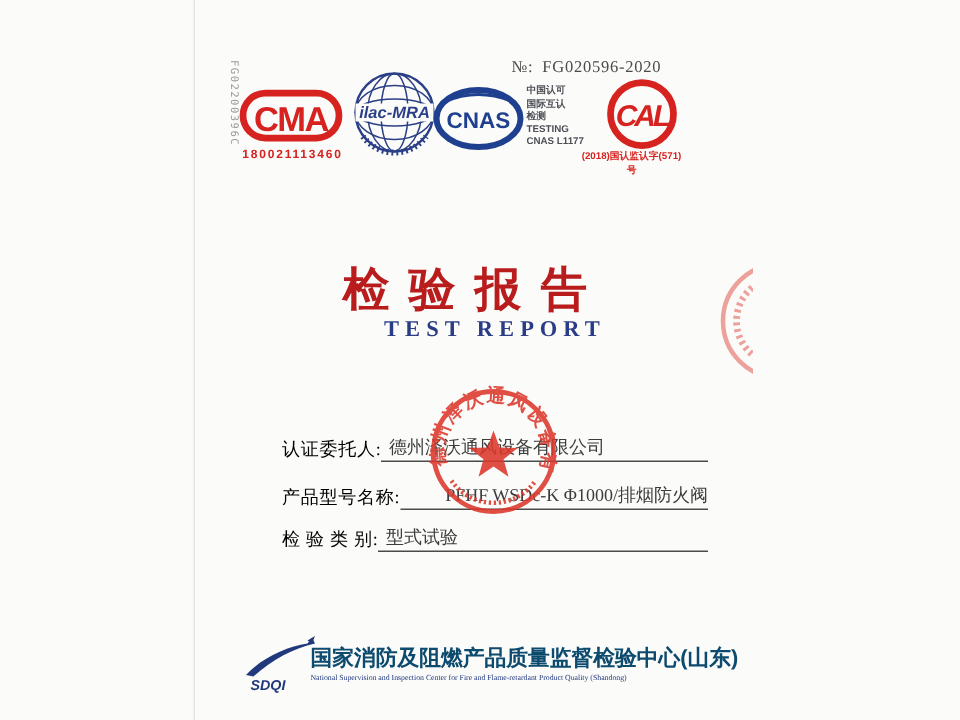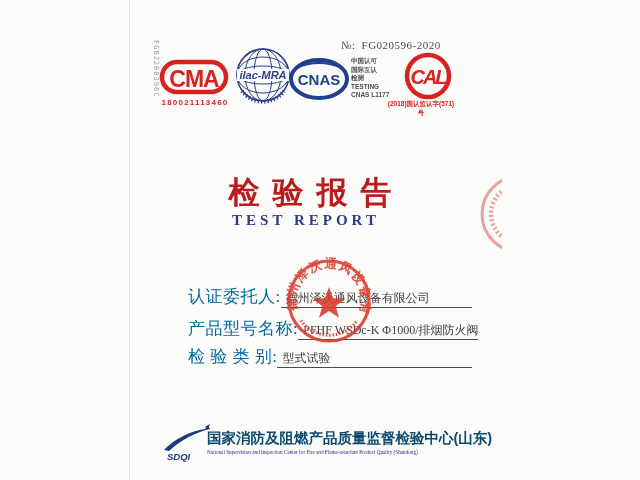--- a/index.html
+++ b/index.html
@@ -25,26 +25,26 @@
   .cma-num{left:156px;top:98px;width:78px;text-align:center;
     font-size:8px;color:#d6231f;letter-spacing:1.2px;font-weight:bold;}
   .cnas-caption{left:351px;top:57px;font-size:6.5px;line-height:8.6px;
     color:#4d4f55;font-weight:bold;}
   .cal-caption{left:385px;top:100px;width:72px;text-align:center;
     font-size:6.5px;color:#d6231f;font-weight:bold;}
   
   .title-zh{left:130px;top:172px;width:360px;text-align:center;
     font-size:31px;font-weight:bold;letter-spacing:13px;color:#b91c1c;
     text-indent:13px;}
-  .title-en{left:124px;top:212px;width:360px;text-align:center;
+  .title-en{left:148px;top:212px;width:360px;text-align:center;
     font-family:"Liberation Serif",serif;font-size:15px;font-weight:bold;
     letter-spacing:4px;color:#2b3c86;text-indent:4px;}
   
   .form-row{left:188px;width:284px;display:flex;align-items:flex-end;height:18px;}
-  .form-row .lbl{font-size:17px;color:#0369a1;white-space:nowrap;
+  .form-row .lbl{font-size:12px;color:#000000;white-space:nowrap;
     font-family:"Liberation Serif",serif;letter-spacing:0.5px;}
   .form-row .val{flex:1;border-bottom:1px solid #4a4a4a;font-size:12px;
     color:#3c3c3c;padding-left:5px;white-space:nowrap;
     font-family:"Liberation Serif",serif;}
   .row1{top:290px;}
   .row2{top:322px;text-align:right;}
   .row3{top:350px;}
   
   .footer-zh{left:207px;top:429px;font-size:14.5px;font-weight:bold;
     color:#0c4a6e;white-space:nowrap;}

